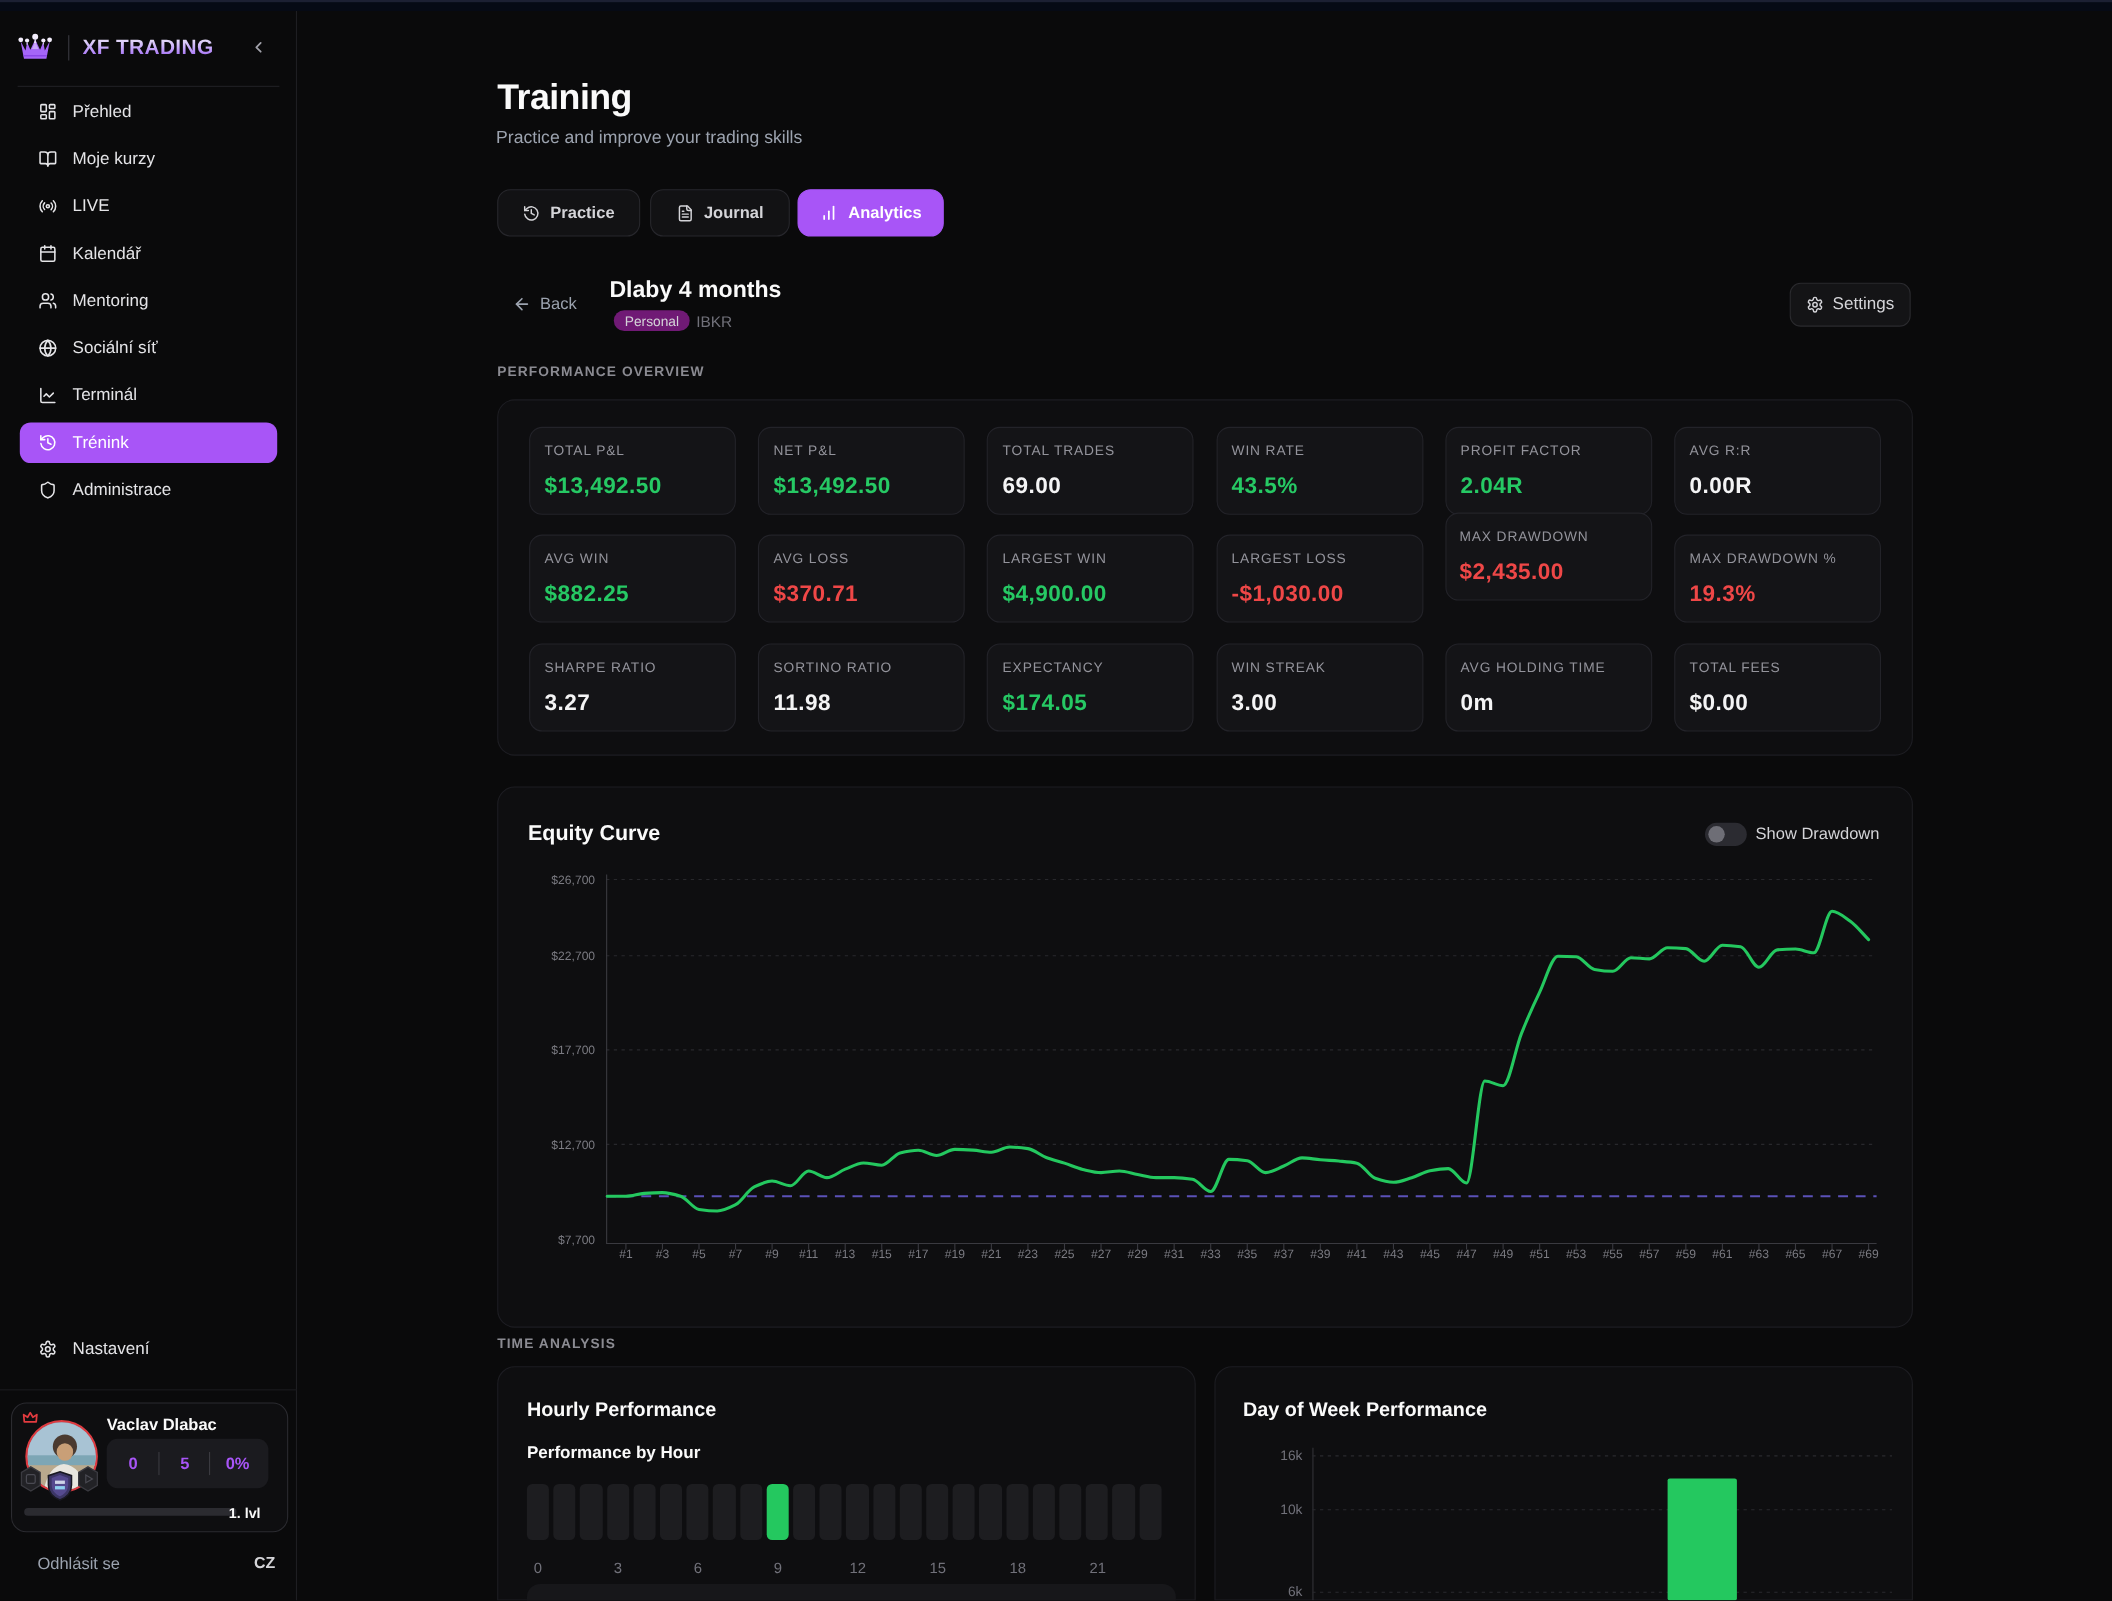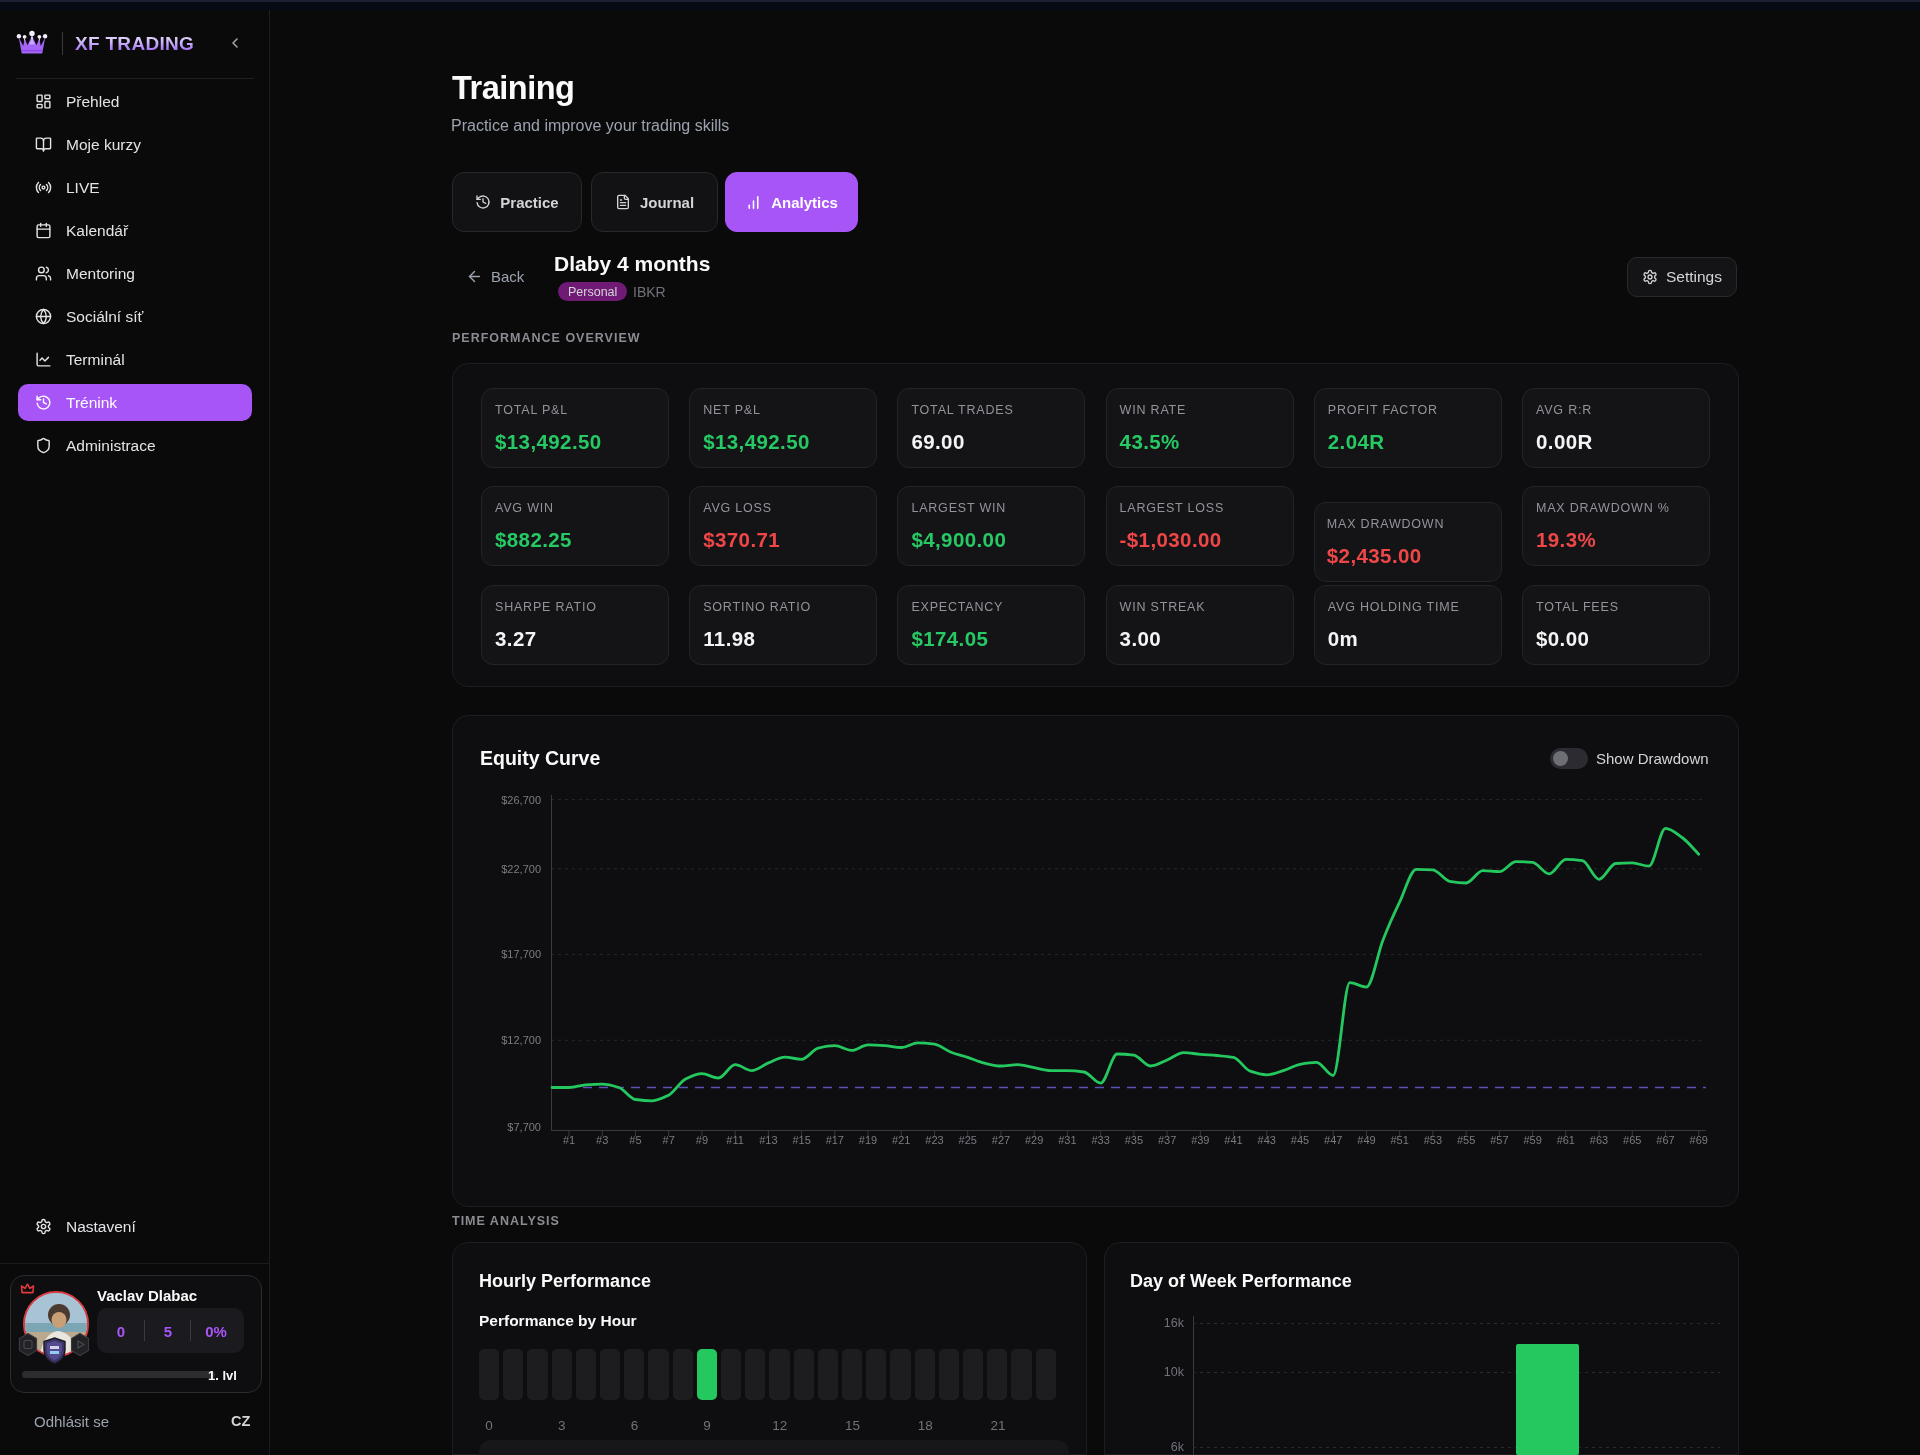--- a/index.html
+++ b/index.html
@@ -30,21 +30,21 @@
 .uc-stats { left:97px; top:1308px; width:147px; height:45px; background:#1b1b1f; border-radius:10px; }
 .uc-stats .v { position:absolute; top:50%; transform:translate(-50%,-50%); font-size:15px; font-weight:bold; color:#a855f7; }
 .uc-stats .d { position:absolute; top:12px; width:1px; height:21px; background:#3a3a40; }
 .uc-bar { left:22px; top:1371px; width:193px; height:7px; border-radius:4px; background:#2b2b30; }
 .uc-lvl { left:208px; top:1368px; font-size:13px; font-weight:bold; color:#fafafa; }
 .logout { left:34px; top:1413px; font-size:15px; color:#9ca3af; }
 .cz { left:231px; top:1413px; font-size:14.5px; font-weight:bold; color:#d4d4d8; }
 
 .title { left:452px; top:70px; font-size:32.5px; font-weight:bold; color:#fafafa; letter-spacing:-0.5px; }
 .subtitle { left:451px; top:117px; font-size:16px; color:#9ca3af; }
-.tab { position:absolute; top:172px; height:60px; border-radius:12px; background:#121214; border:1px solid #27272c; color:#d4d4d8; font-size:15px; font-weight:600; display:flex; align-items:center; justify-content:center; gap:9px; }
+.tab { position:absolute; top:172px; height:43px; border-radius:12px; background:#121214; border:1px solid #27272c; color:#d4d4d8; font-size:15px; font-weight:600; display:flex; align-items:center; justify-content:center; gap:9px; }
 .tab.active { background:#a855f7; border-color:#a855f7; color:#fff;border-radius:12px; }
 .backrow { left:466px; top:268px; font-size:15px; color:#9ca3af; display:flex; align-items:center; gap:8px; }
 .dtitle { left:554px; top:252px; font-size:21px; font-weight:bold; color:#fafafa; }
 .chip { left:558px; top:282px; height:19px; padding:0 10px; background:#701a75; border-radius:10px; font-size:12.5px; color:#d4d4d8; display:flex; align-items:center; position:absolute; }
 .ibkr { left:633px; top:284px; font-size:14px; color:#71717a; }
 .settings { left:1627px; top:257px; width:110px; height:40px; border-radius:10px; background:#141416; border:1px solid #2a2a2e; color:#d4d4d8; font-size:15.5px; display:flex; align-items:center; justify-content:center; gap:8px; position:absolute; }
 .sechead { font-size:12.5px; font-weight:600; letter-spacing:1px; color:#8b8b92; position:absolute; }
 .panel { position:absolute; background:#0e0e10; border:1px solid #1d1d22; border-radius:16px; }
 .scard { position:absolute; width:188px; height:80px; background:#141417; border:1px solid #232329; border-radius:12px; padding:14px 13px; }
 .scard .lb { font-size:12.5px; letter-spacing:0.8px; color:#93939b; font-weight:500; }
@@ -291,21 +291,21 @@
       <div class="vl red">$370.71</div>
     </div>
     <div class="scard" style="left:897.4px;top:486.4px;">
       <div class="lb">LARGEST WIN</div>
       <div class="vl green">$4,900.00</div>
     </div>
     <div class="scard" style="left:1105.6px;top:486.4px;">
       <div class="lb">LARGEST LOSS</div>
       <div class="vl red">-$1,030.00</div>
     </div>
-    <div class="scard" style="left:1313.8px;top:502px;padding-left:12px;">
+    <div class="scard" style="left:1313.8px;top:466px;padding-left:12px;">
       <div class="lb">MAX DRAWDOWN</div>
       <div class="vl red">$2,435.00</div>
     </div>
     <div class="scard" style="left:1522px;top:486.4px;">
       <div class="lb">MAX DRAWDOWN %</div>
       <div class="vl red">19.3%</div>
     </div>
     <div class="scard" style="left:481px;top:584.8px;">
       <div class="lb">SHARPE RATIO</div>
       <div class="vl ">3.27</div>

